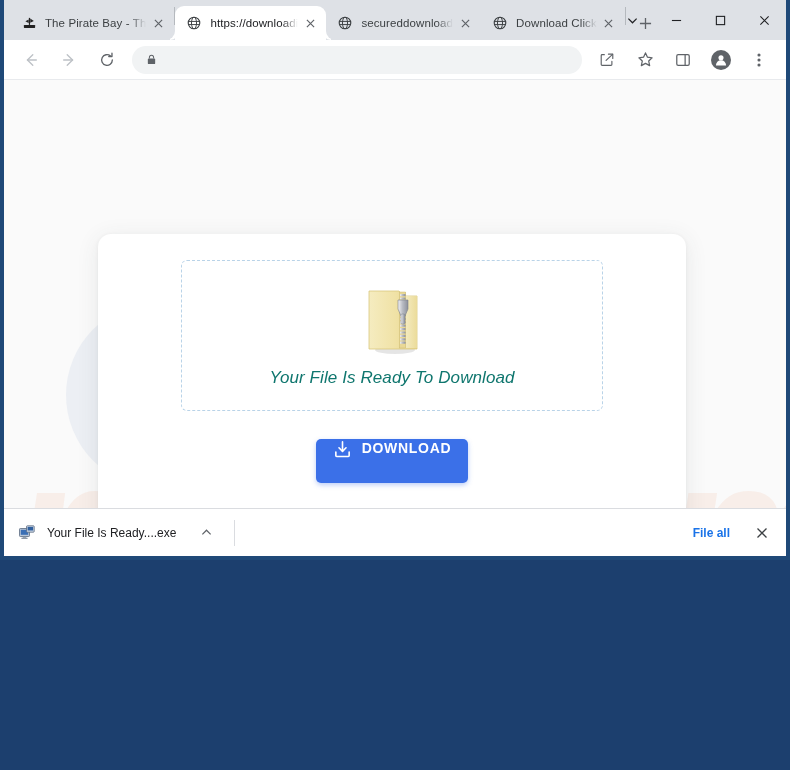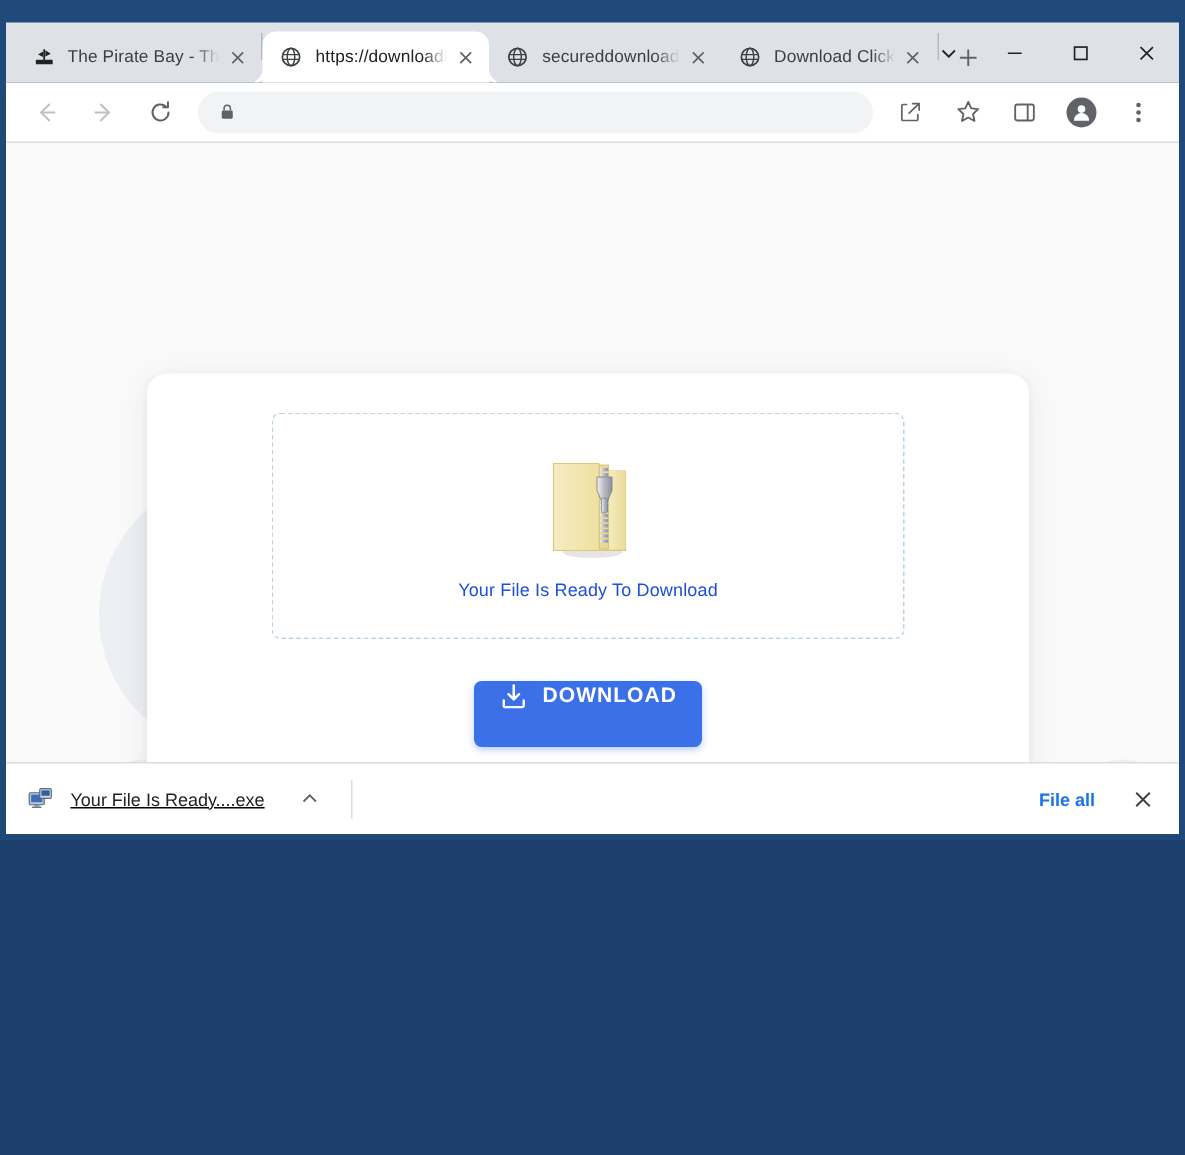--- a/index.html
+++ b/index.html
@@ -9,21 +9,21 @@
     font-family: "Liberation Sans", sans-serif;
     background: #1c3f6e;
   }
   * { box-sizing: border-box; }
 
   .window {
     position: absolute;
     left: 0; top: 0;
     width: 790px; height: 560px;
     background: #1f4978;
-    padding: 15px 4px 4px 4px;
+    padding: 0 4px 4px 4px;
     display: flex;
     flex-direction: column;
   }
 
   
   .tabstrip {
     height: 40px;
     background: #dee1e6;
     display: flex;
     align-items: flex-end;
@@ -266,23 +266,24 @@
     display: flex;
     flex-direction: column;
     align-items: center;
     justify-content: center;
   }
   .zip-icon {
     width: 62px; height: 72px;
     margin-bottom: 12px;
   }
   .dropzone-text {
-    font-size: 12px;
-    color: #1d4ed8;
+    font-size: 17px;
+    color: #0f766e;
     letter-spacing: 0.1px;
+    font-style: italic;
   }
   .dl-button {
     margin-top: 28px;
     width: 152px;
     height: 44px;
     background: #3b70e8;
     border: none;
     border-radius: 5px;
     color: #ffffff;
     font-size: 14px;
@@ -312,21 +313,20 @@
     display: flex;
     align-items: center;
     padding: 0 10px 0 14px;
     position: relative;
   }
   .dl-item {
     display: flex;
     align-items: center;
     height: 36px;
     padding-right: 10px;
-    text-decoration: underline;
   }
   .dl-file-icon {
     width: 18px; height: 18px;
     margin-right: 11px;
     flex: 0 0 18px;
   }
   .dl-name {
     font-size: 12px;
     color: #202124;
     white-space: nowrap;

